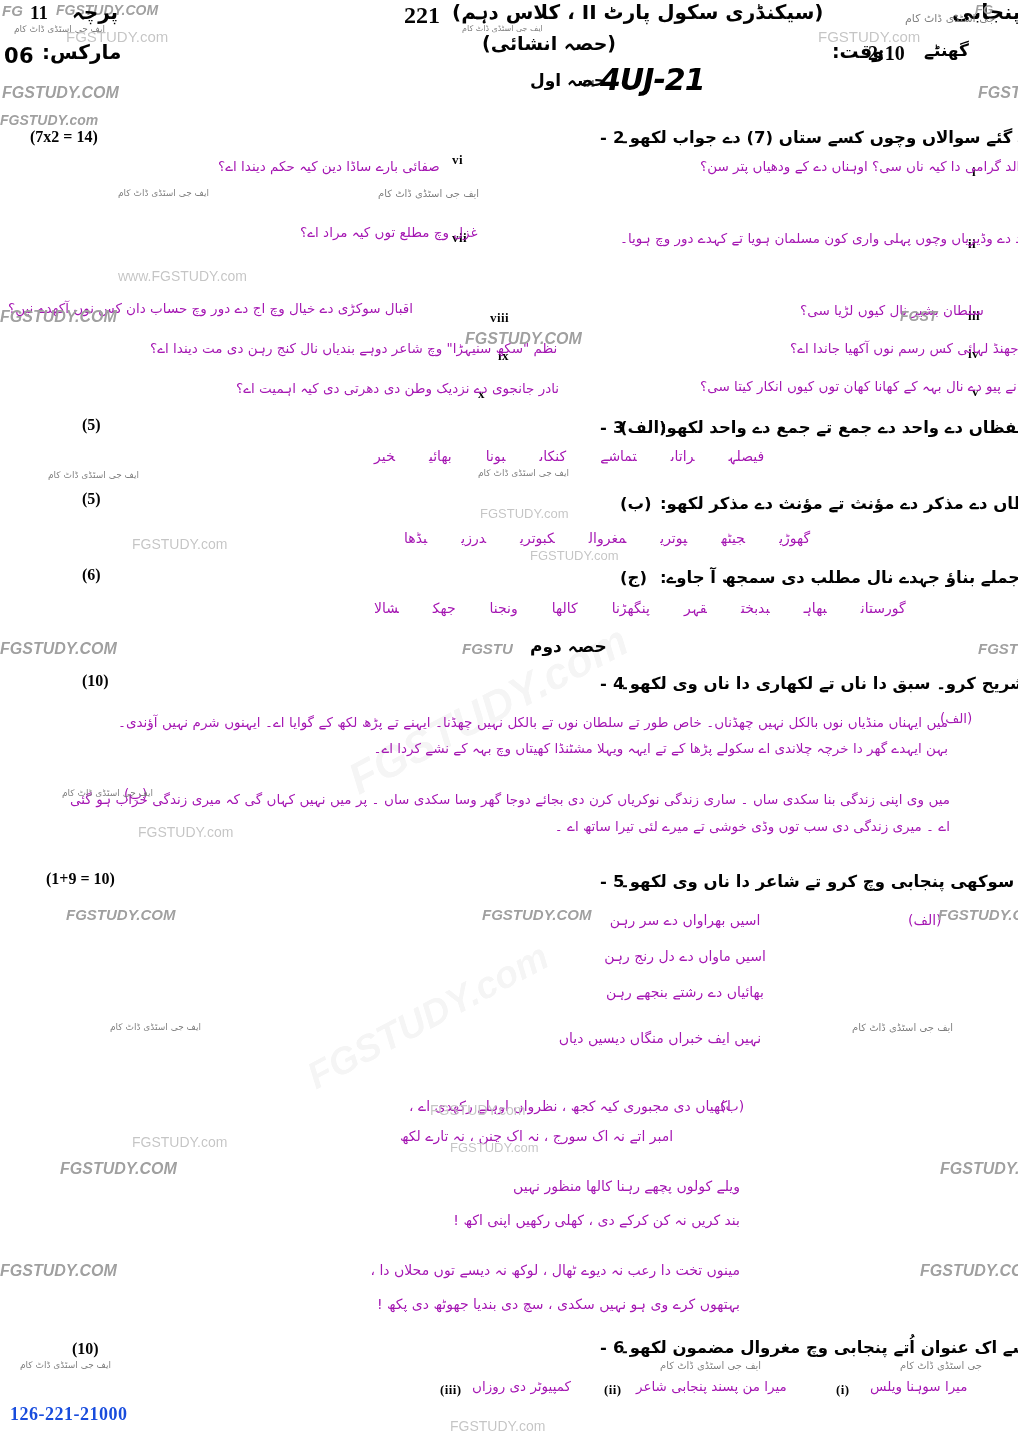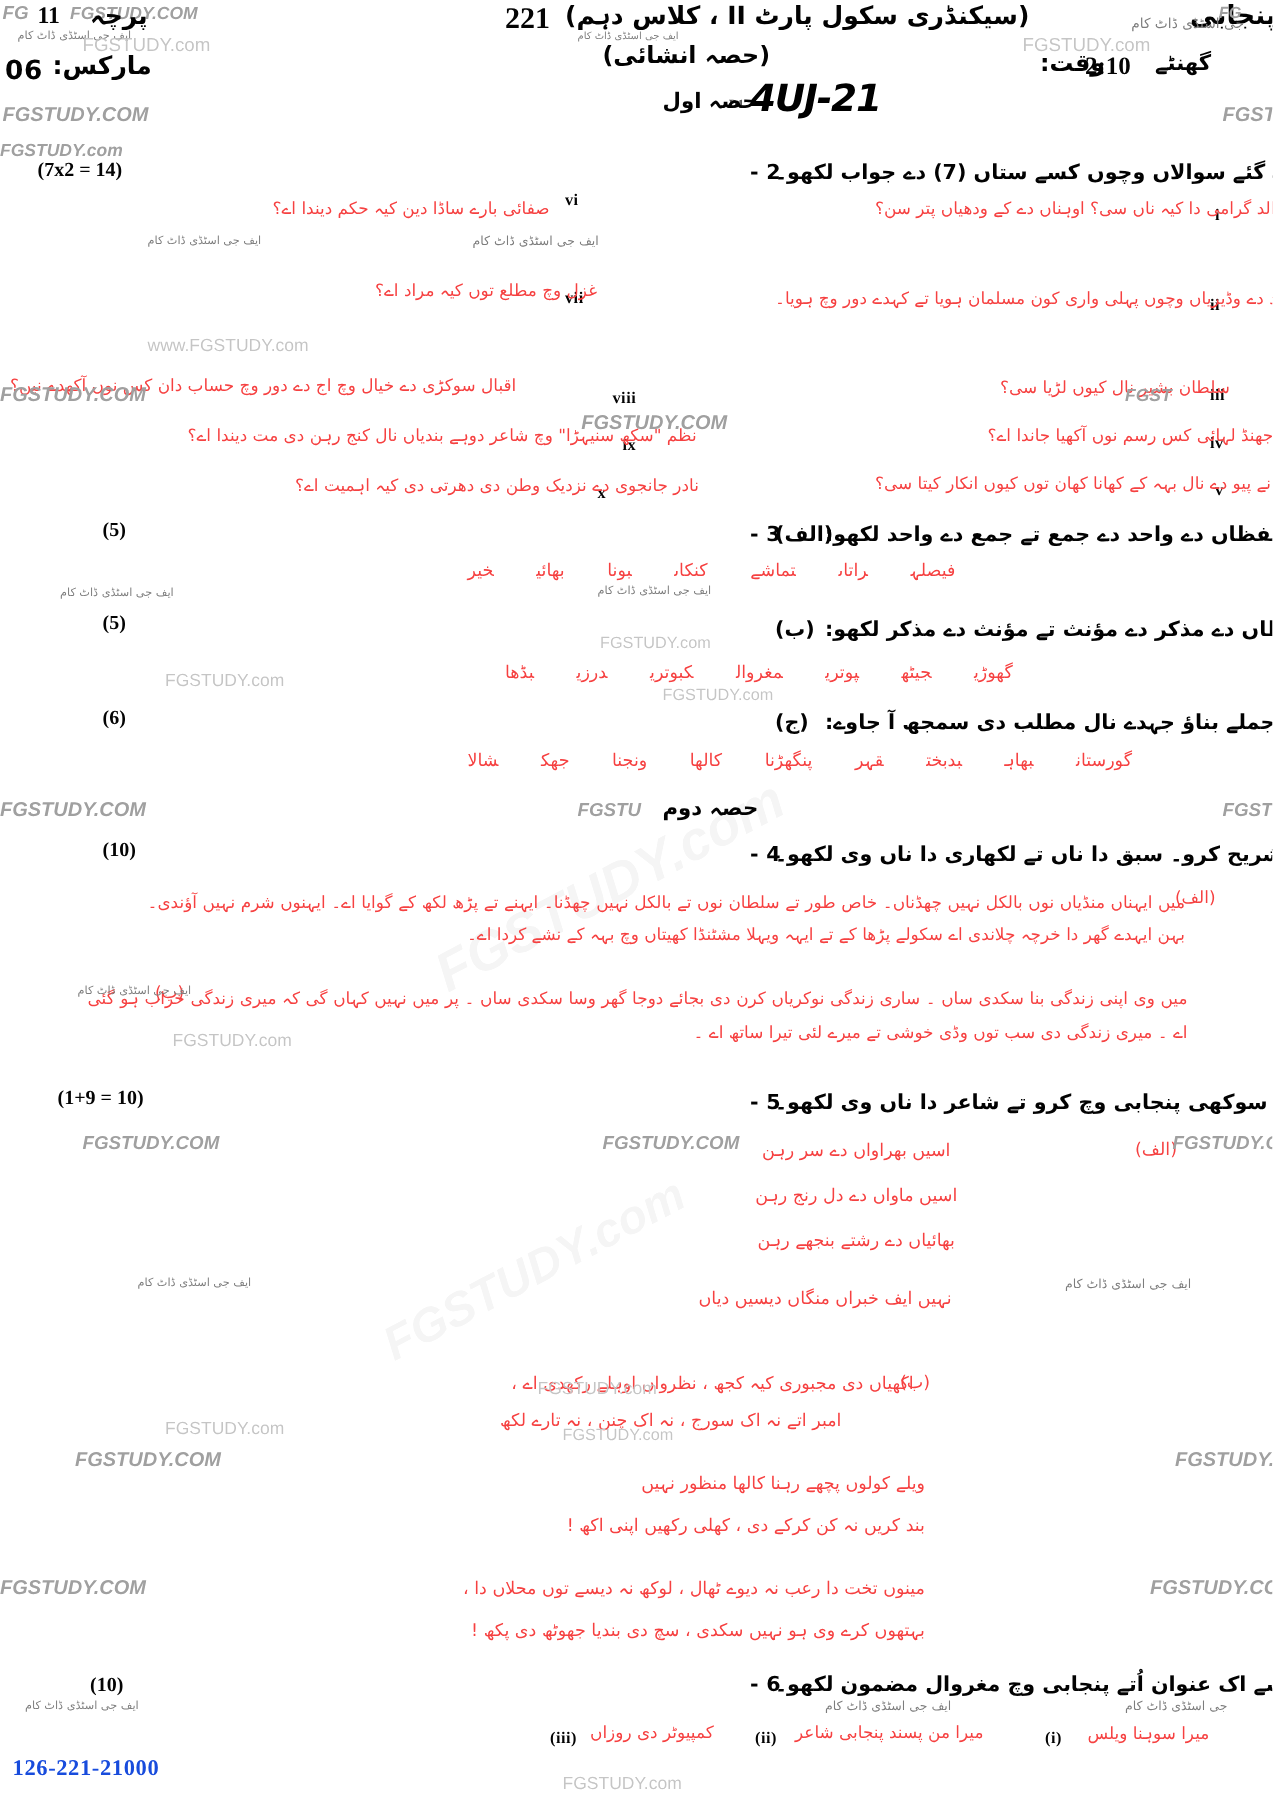--- a/index.html
+++ b/index.html
@@ -26,21 +26,21 @@
   .urdu {
     direction: rtl;
     unicode-bidi: bidi-override;
     font-family: "DejaVu Sans", "Liberation Sans", sans-serif;
     font-weight: 700;
     color: #080808;
   }
   .urdu-n {
     direction: rtl;
     font-family: "DejaVu Sans", "Liberation Sans", sans-serif;
-    color: #ef4444;
+    color: #a21caf;
   }
   .lat {
     font-family: "Liberation Serif", "DejaVu Serif", serif;
     font-weight: 700;
     color: #0a0a0a;
   }
   
   .wm {
     position: absolute;
     color: #b9b9b9;

